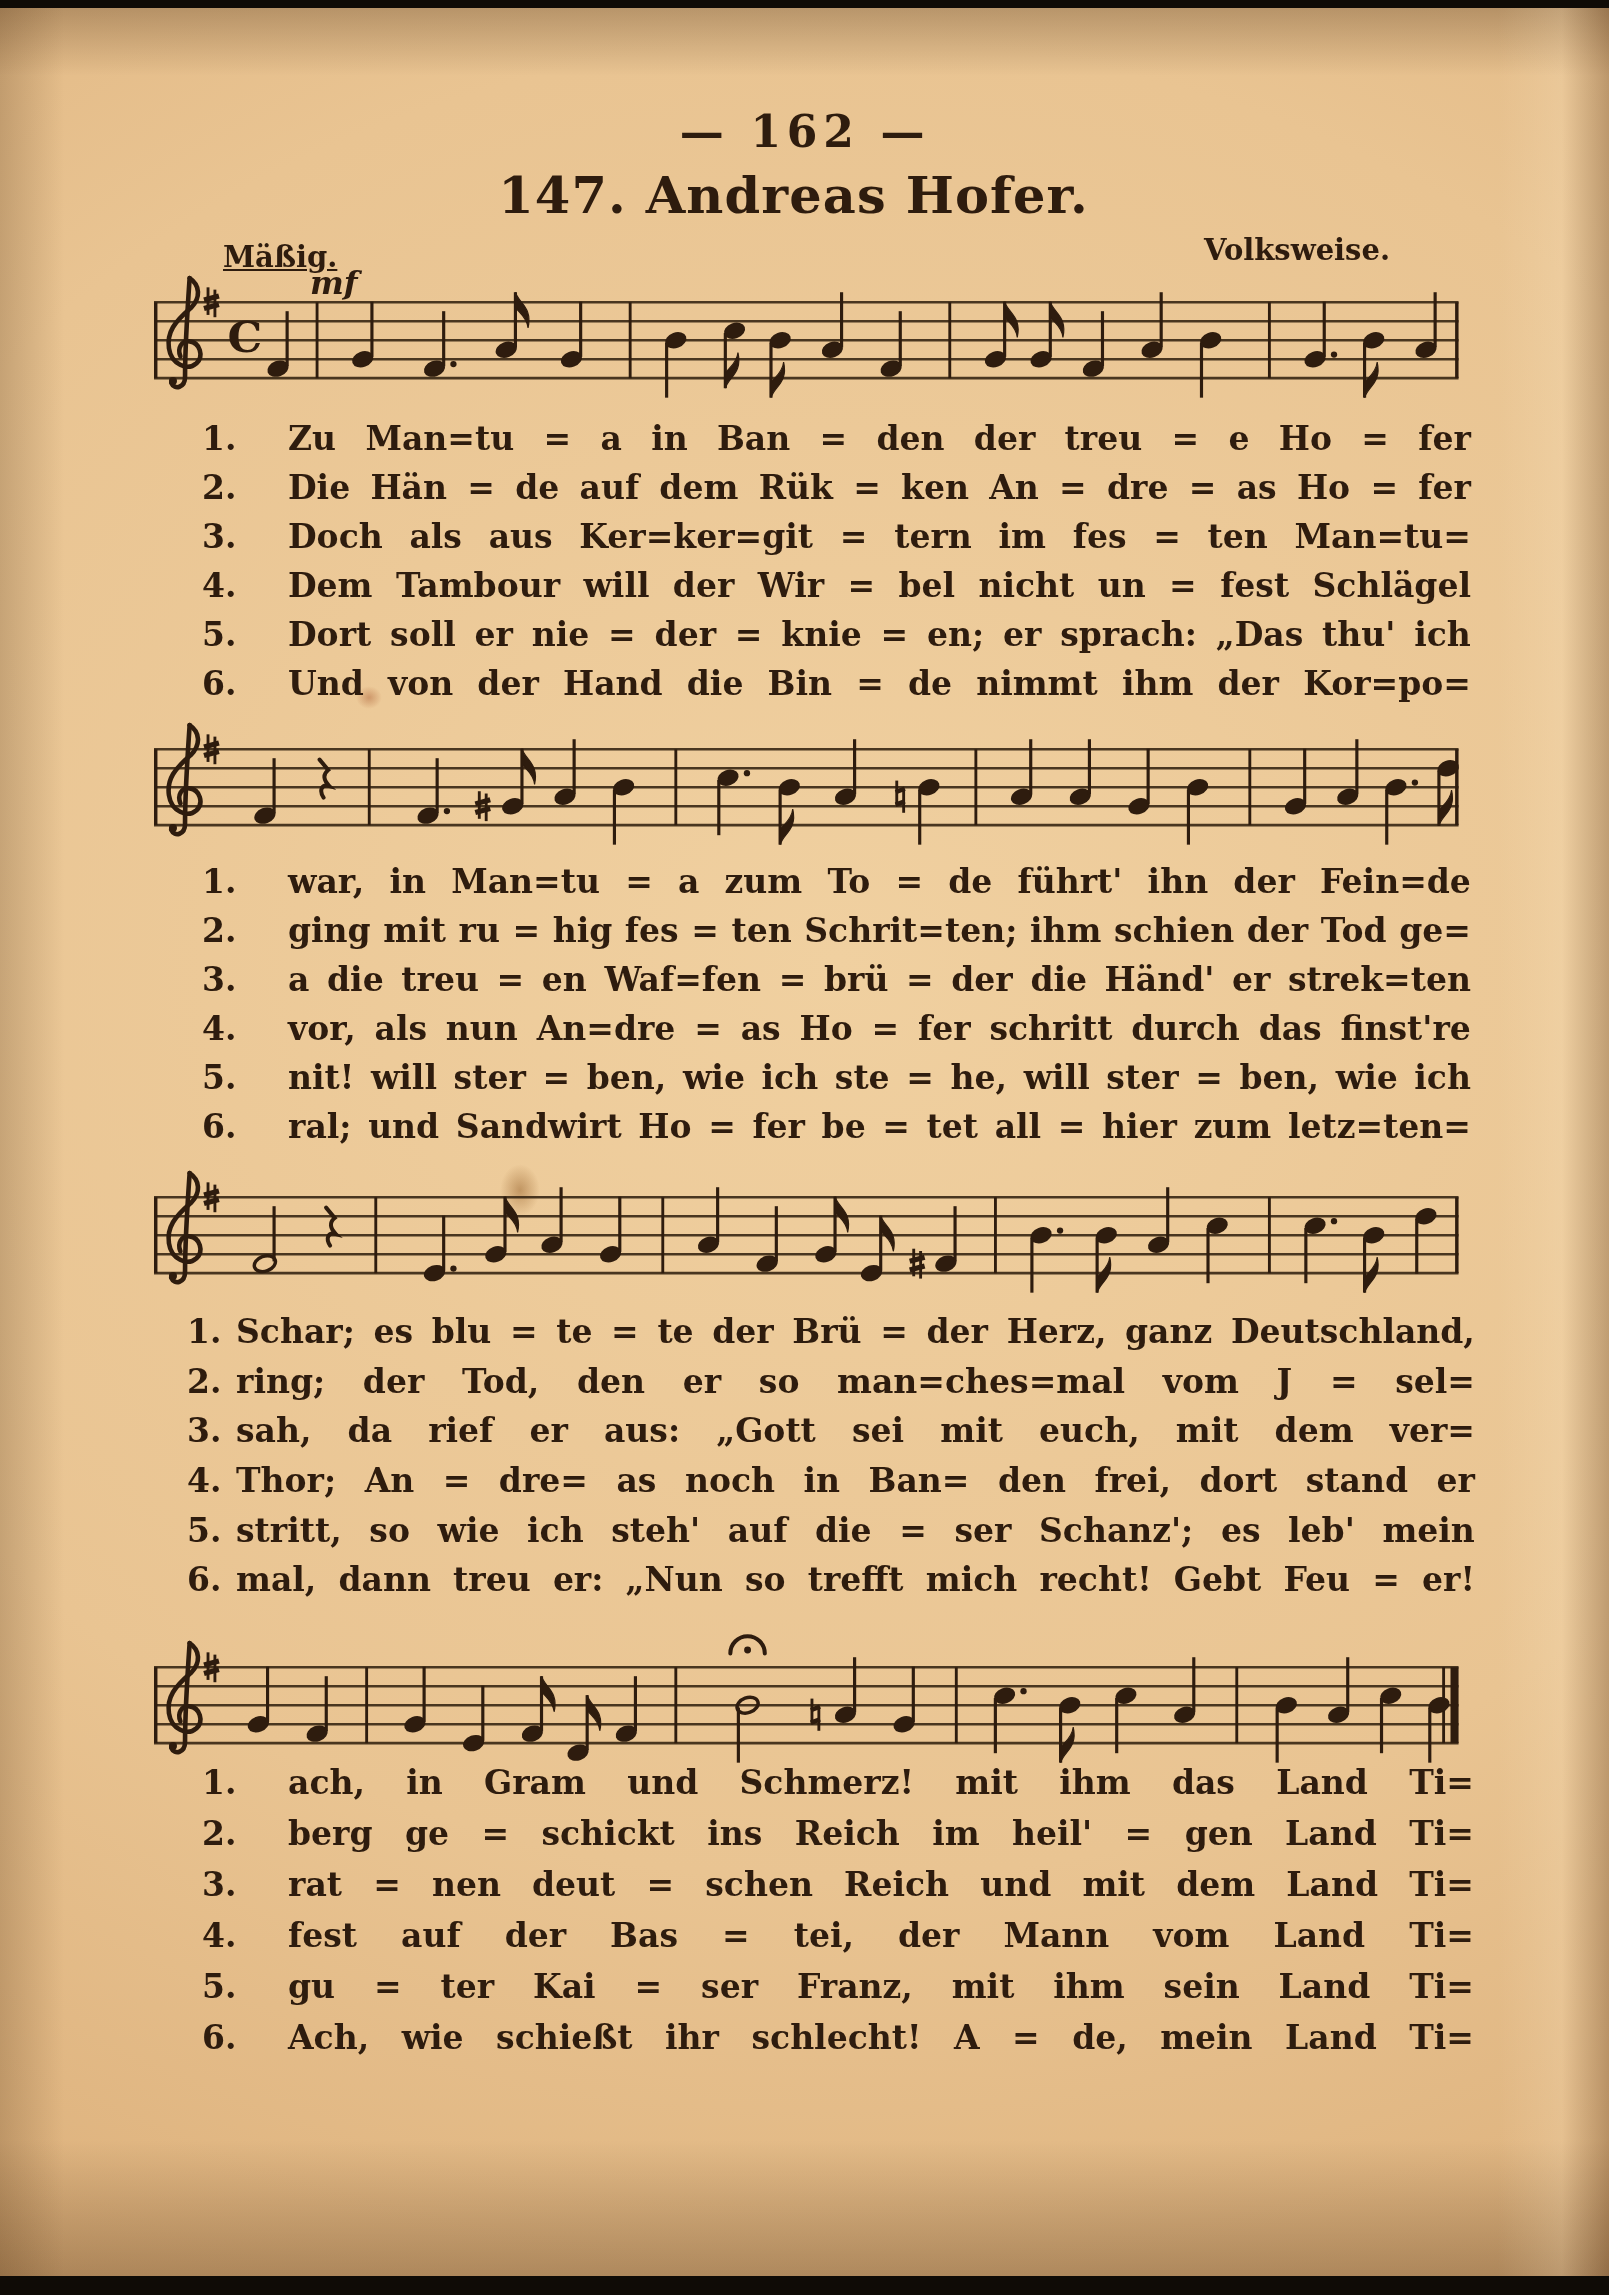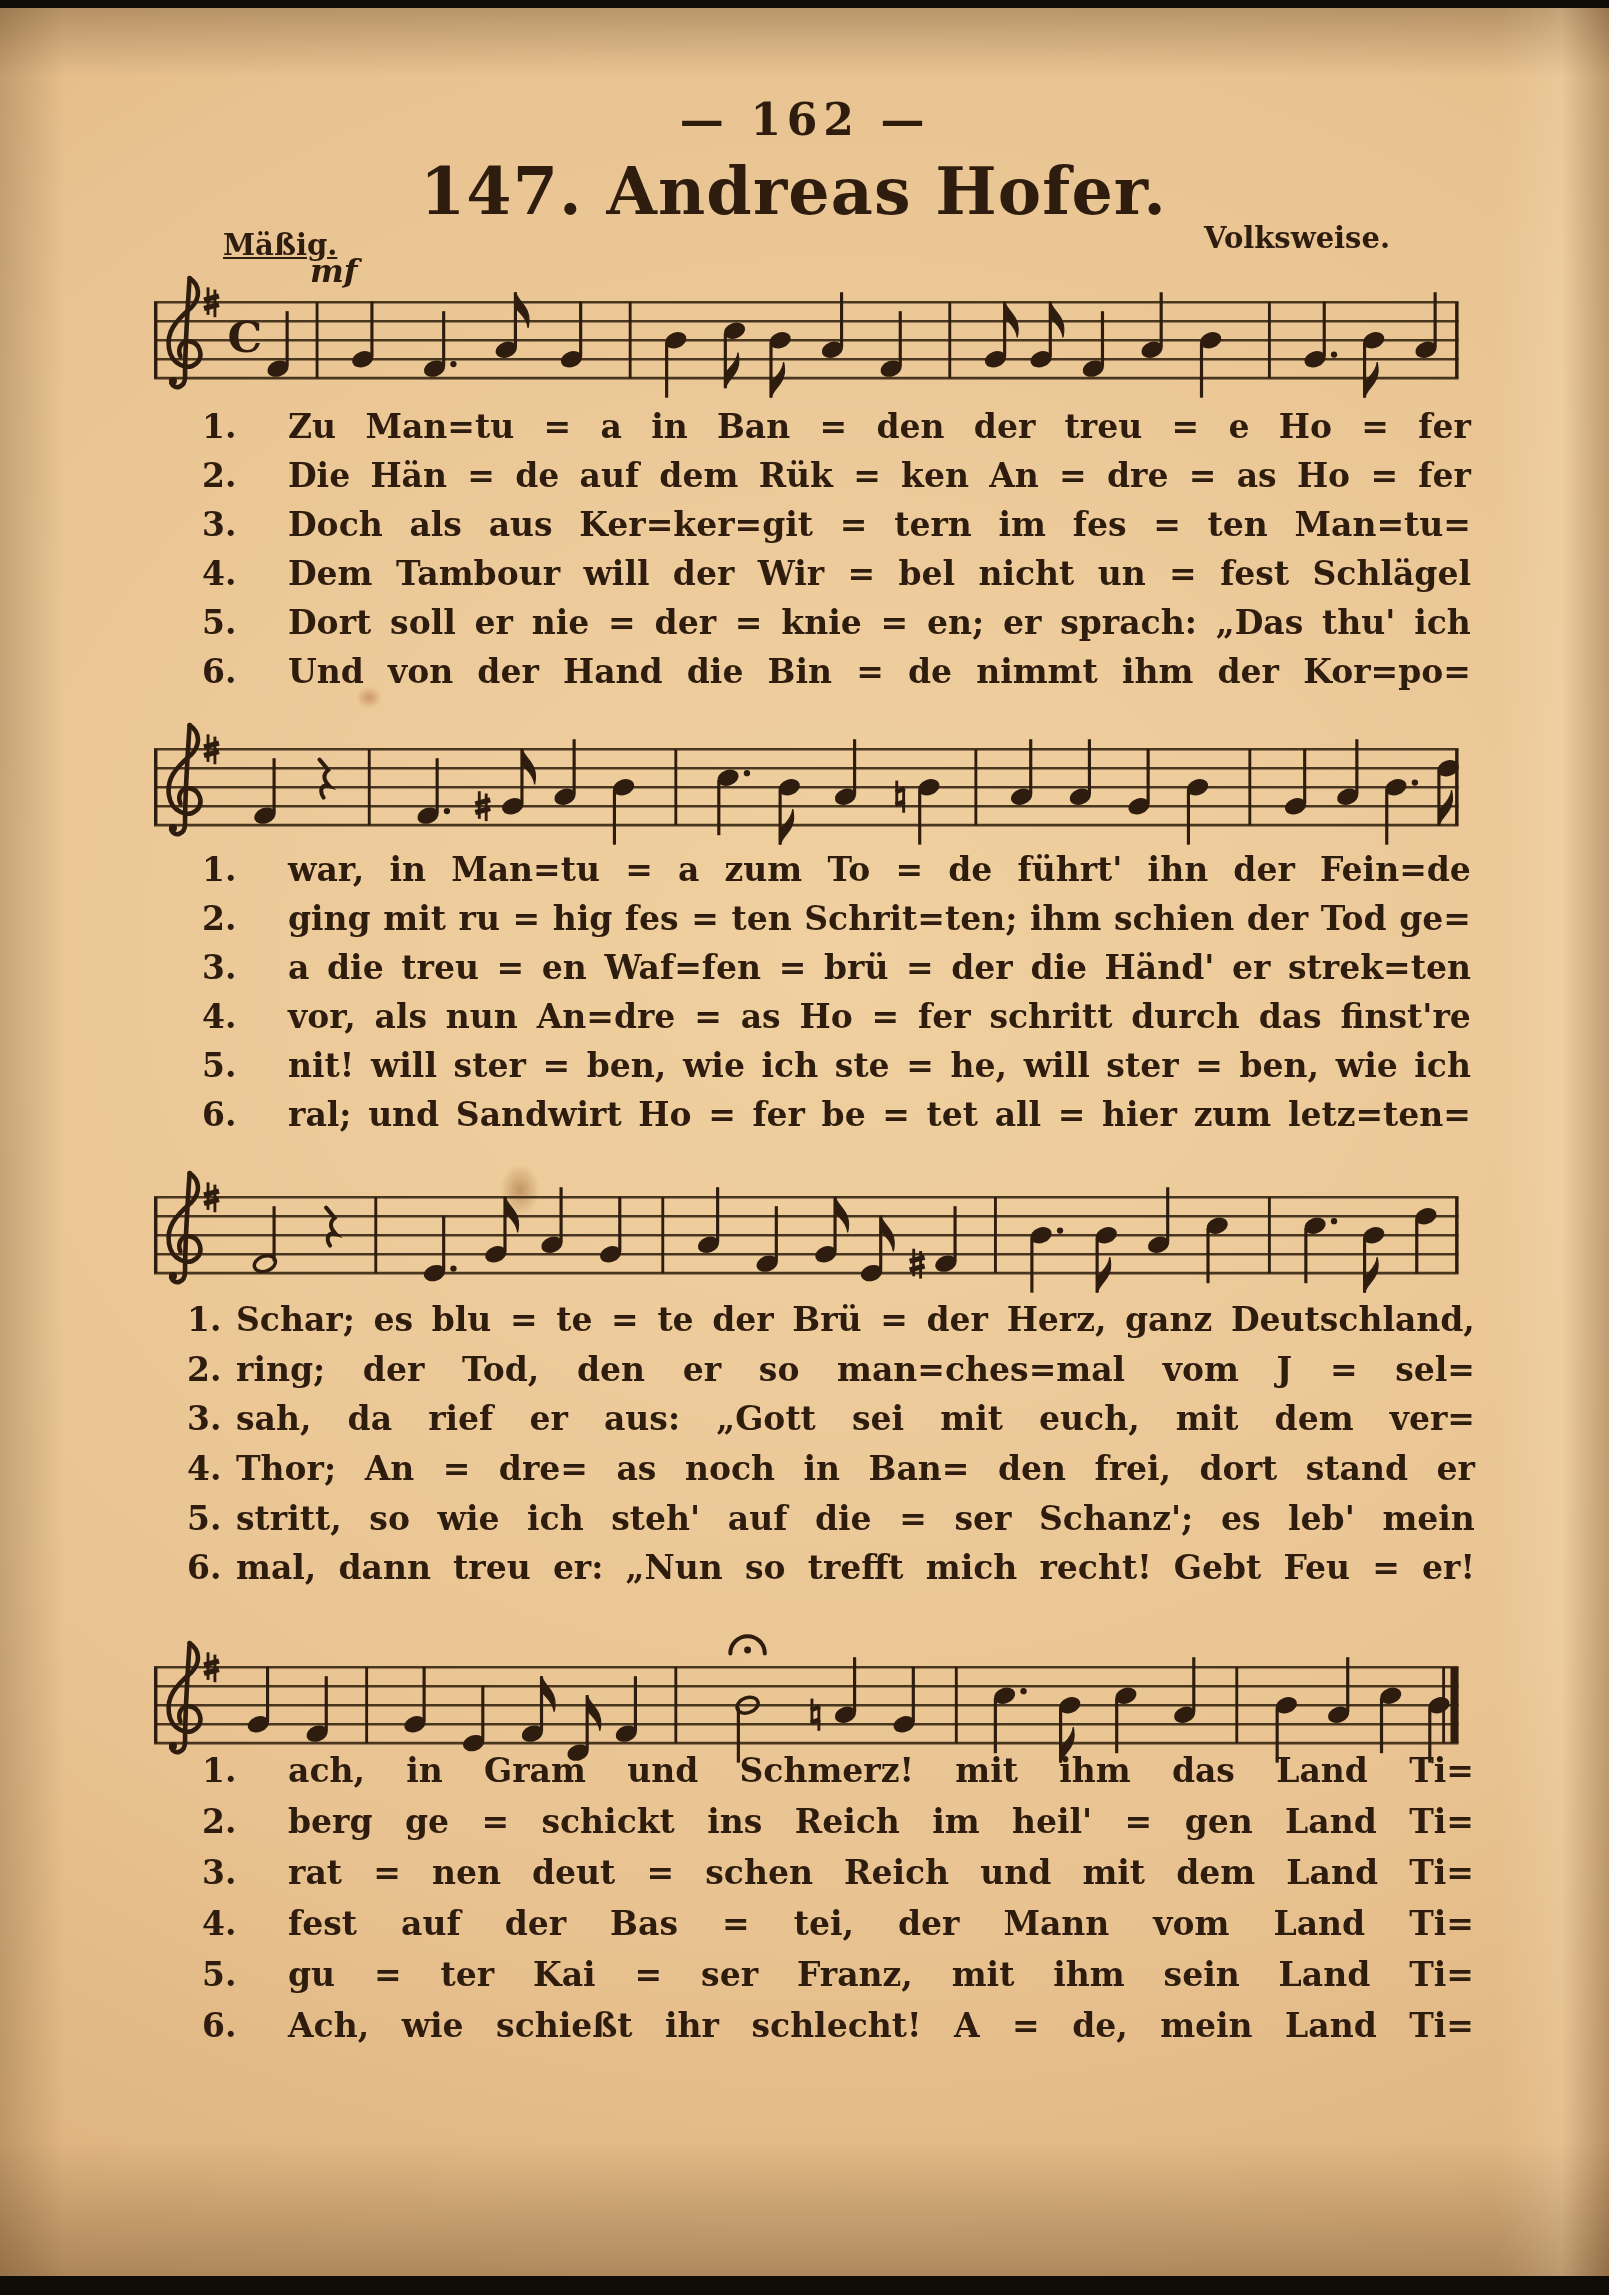--- a/index.html
+++ b/index.html
@@ -18,28 +18,28 @@
     position:absolute;inset:0;
     background:
       linear-gradient(to right, rgba(70,40,12,.22) 0%, rgba(70,40,12,0) 4%, rgba(70,40,12,0) 93%, rgba(255,240,210,.18) 97%, rgba(60,30,8,.25) 100%),
       linear-gradient(to bottom, rgba(60,32,8,.28) 0%, rgba(60,32,8,0) 3%, rgba(60,32,8,0) 94%, rgba(60,32,8,.30) 100%);
   }
   .stain1{position:absolute;left:500px;top:1156px;width:40px;height:52px;border-radius:50%;
     background:radial-gradient(ellipse at center, rgba(140,85,30,.45), rgba(140,85,30,0) 70%);}
   .stain2{position:absolute;left:356px;top:678px;width:26.4px;height:23px;border-radius:50%;
     background:radial-gradient(ellipse at center, rgba(150,60,20,.35), rgba(150,60,20,0) 70%);}
 
-  .ink{color:#2e1c0e;}
+  .ink{color:#2e1c0e;margin-top:12px;}
   .page-number{
     position:absolute;top:86px;left:0;width:1610px;text-align:center;
     font-size:44px;font-weight:bold;letter-spacing:5.7px;
   }
   .title{
     position:absolute;top:145px;left:0;width:1587px;text-align:center;
-    font-size:65px;font-weight:bold;letter-spacing:1.1px;
+    font-size:51px;font-weight:bold;letter-spacing:1.1px;
   }
   .tempo{
     position:absolute;top:220px;left:223px;
     font-size:29px;font-weight:bold;text-decoration:underline;
   }
   .source{
     position:absolute;top:213px;right:220px;
     font-size:29px;font-weight:bold;
   }
   .dynamic{

